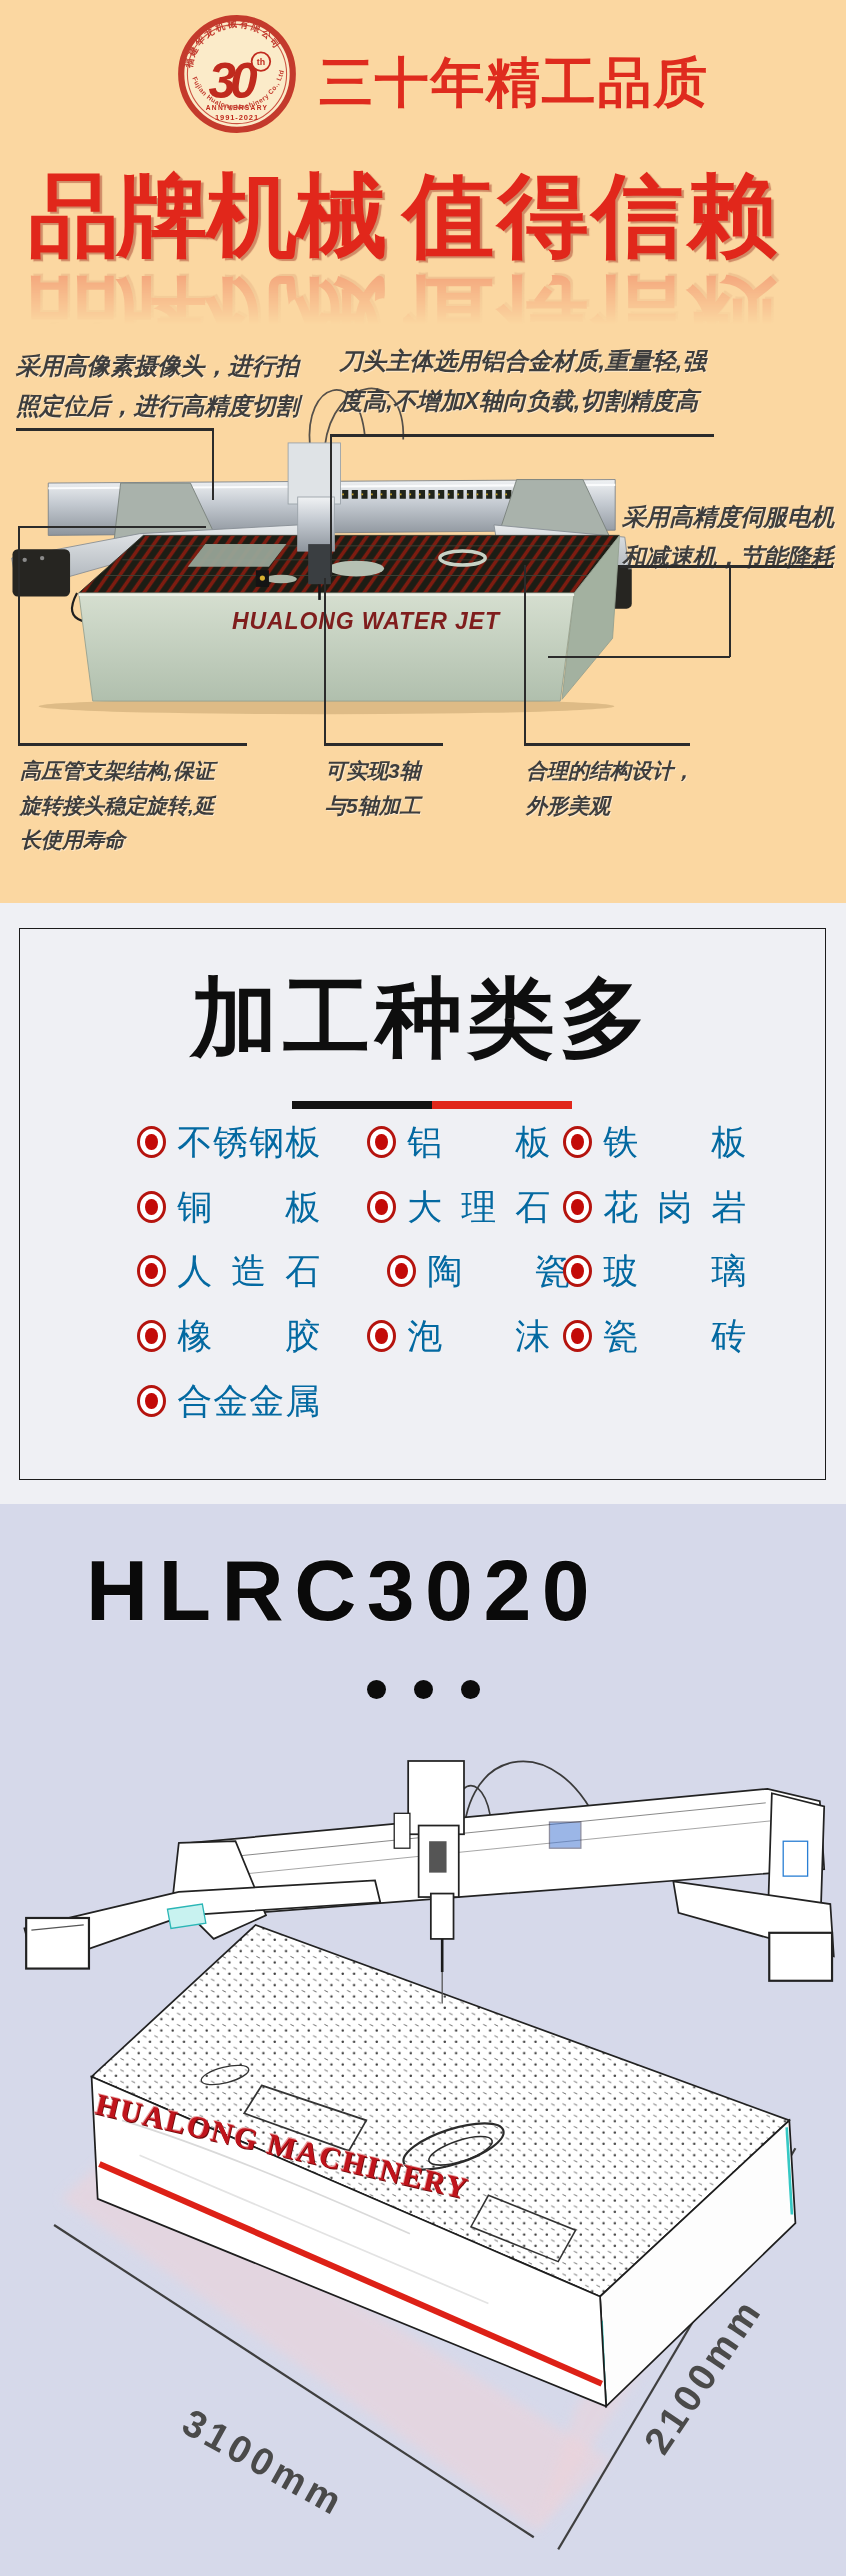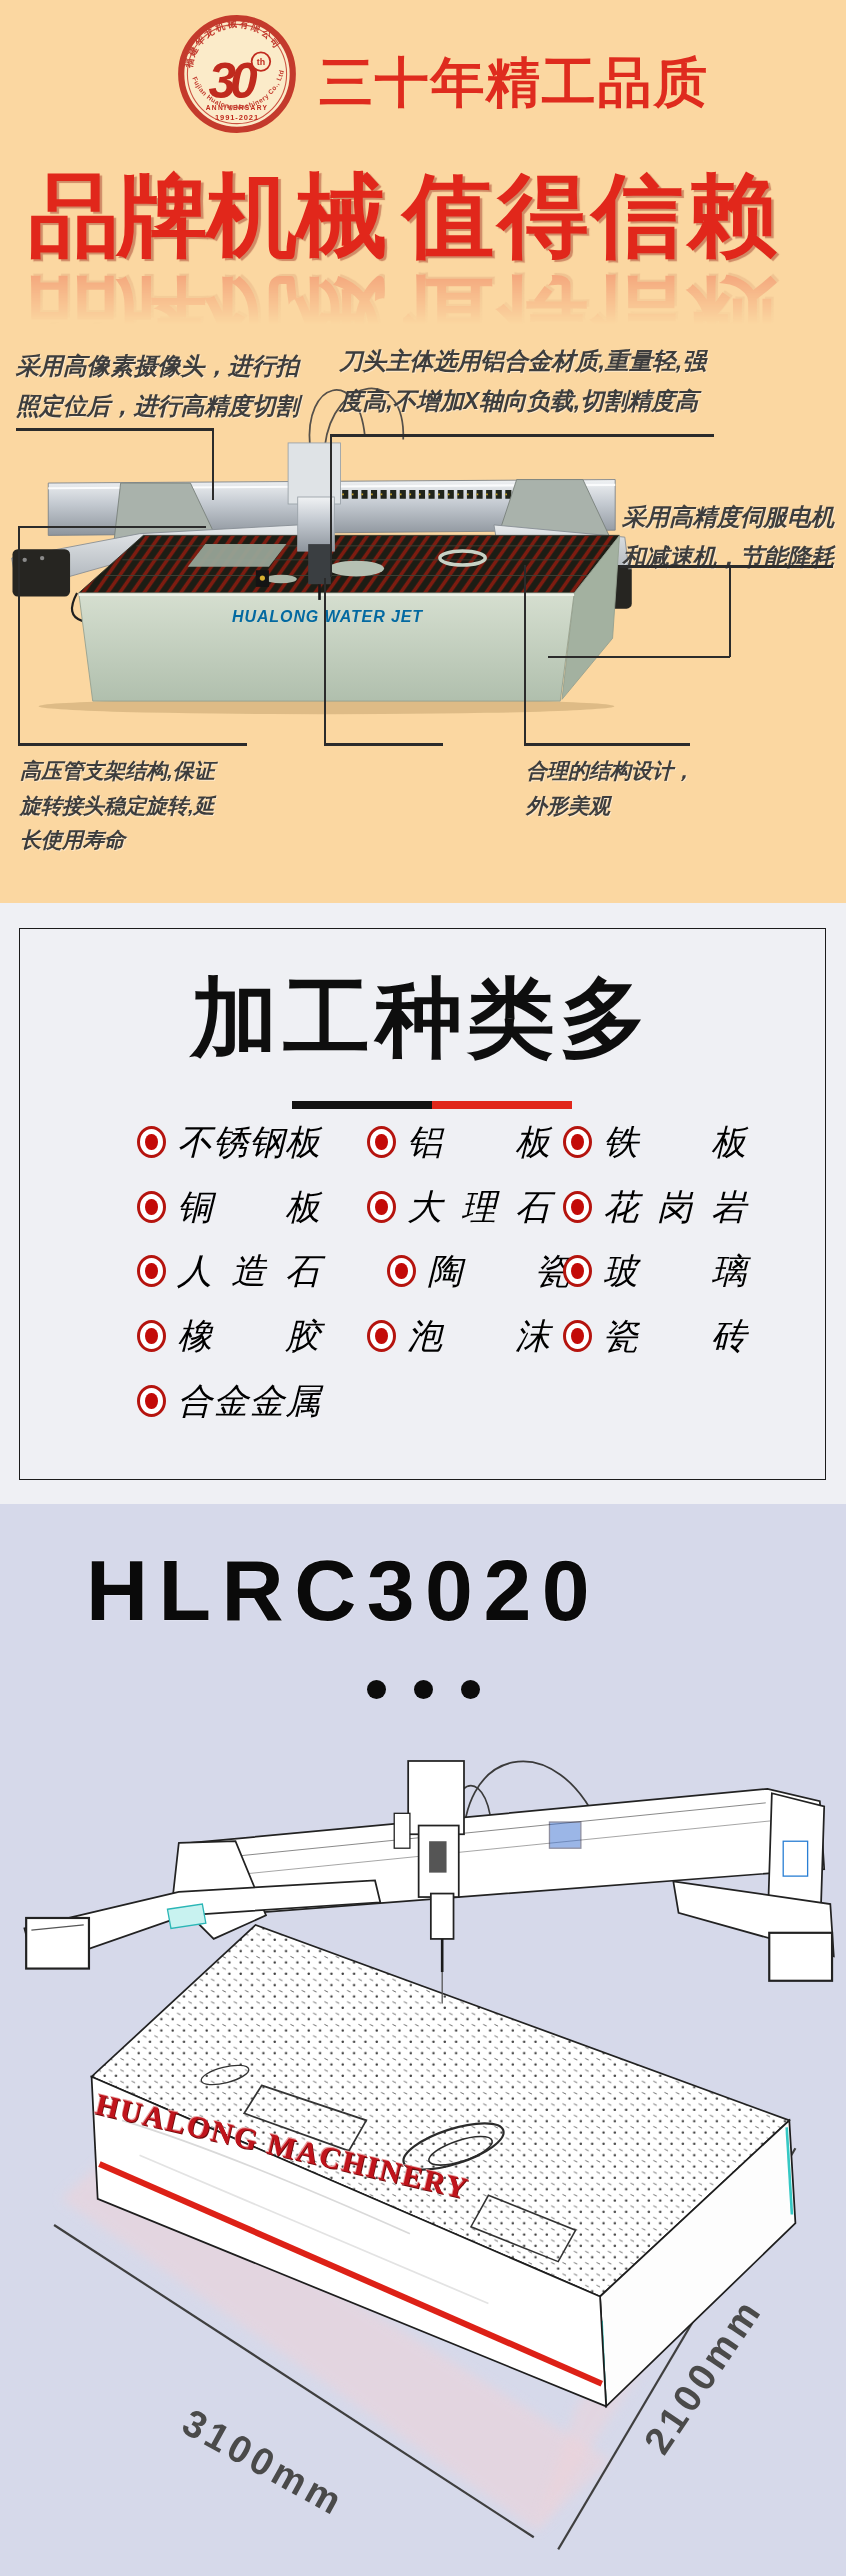--- a/index.html
+++ b/index.html
@@ -17,32 +17,32 @@
   .banner-word.right{letter-spacing:3.5px;}
   .banner-reflect{transform:scaleY(-1);opacity:.4;
     -webkit-mask-image:linear-gradient(to top,rgba(0,0,0,.9) 0%,transparent 55%);
     mask-image:linear-gradient(to top,rgba(0,0,0,.9) 0%,transparent 55%);}
 
   .callout{font-weight:bold;font-style:italic;color:#3d3d3d;font-size:23.6px;line-height:1.7;
     white-space:pre-line;text-shadow:0.9px 0.9px 0 rgba(255,255,255,.45);}
   .callout.big{font-size:21px;line-height:1.65;}
   .cline{background:#2b2b2b;}
 
-  .brand-photo{font-size:16px;font-weight:bold;font-style:italic;color:#0369a1;letter-spacing:0.9px;white-space:nowrap;}
+  .brand-photo{font-size:23px;font-weight:bold;font-style:italic;color:#7f1d1d;letter-spacing:0.9px;white-space:nowrap;}
 
   .card-border{border:1.7px solid #1b1b1b;}
   .card-title{font-size:87px;font-weight:900;color:#0e0e0e;letter-spacing:5.2px;text-align:center;}
   .divider{display:flex;}
   .divider span{height:7.9px;}
   .mat-item{display:flex;align-items:center;height:42px;}
   .bullet{width:23px;height:26px;border:3.5px solid #b5140e;border-radius:50%;background:#fff;
     display:flex;align-items:center;justify-content:center;flex:0 0 auto;}
   .bullet i{display:block;width:13px;height:16.6px;border-radius:50%;background:#c30b08;}
-  .mat-text{margin-left:11.3px;font-family:"Liberation Serif","DejaVu Serif",serif;font-size:35px;color:#000000;
-    display:inline-block;text-align:justify;text-align-last:justify;white-space:nowrap;font-style:italic;}
+  .mat-text{margin-left:11.3px;font-family:"Liberation Serif","DejaVu Serif",serif;font-size:35px;color:#0369a1;
+    display:inline-block;text-align:justify;text-align-last:justify;white-space:nowrap;}
   .w4{width:143px;}
   .wauto{text-align-last:auto;width:auto;}
 
   .model-title{font-size:86px;font-weight:900;color:#0a0a0a;letter-spacing:10.5px;text-align:center;
     text-shadow:0 0 1.7px #eef,0 0 0.9px #fff;}
   .dots{display:flex;justify-content:center;gap:28px;}
   .dot{width:19px;height:19px;border-radius:50%;background:#0c0c0c;}
   .brand-sketch{font-family:"Liberation Serif","DejaVu Serif",serif;font-size:30px;font-weight:bold;color:#c0141c;
     letter-spacing:1.7px;white-space:nowrap;text-shadow:0.9px 0.9px 0 #6d0a0a, -0.9px -0.9px 0 #e8a0a0;}
   .dim-label{font-size:38px;font-weight:bold;color:#4a4a4a;letter-spacing:4.4px;white-space:nowrap;}
@@ -173,20 +173,22 @@
 
   <div class="abs cline" style="left:18.3px;top:526px;width:188px;height:1.7px;"></div>
   <div class="abs cline" style="left:18.3px;top:526px;width:1.7px;height:219px;"></div>
   <div class="abs cline" style="left:18.3px;top:743px;width:229px;height:2.6px;"></div>
   <div class="abs callout big" style="left:20px;top:754px;width:244px;">高压管支架结构,保证
 旋转接头稳定旋转,延
 长使用寿命</div>
 
   <div class="abs cline" style="left:324px;top:578px;width:1.7px;height:166px;"></div>
   <div class="abs cline" style="left:324px;top:743px;width:119px;height:2.6px;"></div>
+  <div class="abs callout big" style="left:325px;top:754px;width:148px;">可实现3轴
+与5轴加工</div>
 
   <div class="abs cline" style="left:524px;top:565px;width:1.7px;height:179px;"></div>
   <div class="abs cline" style="left:524px;top:743px;width:166px;height:2.6px;"></div>
   <div class="abs callout big" style="left:526px;top:754px;width:223px;">合理的结构设计，
 外形美观</div>
 
   <div class="abs card-border" style="left:19px;top:928px;width:805px;height:550px;"></div>
   <div class="abs card-title" style="left:19px;top:960px;width:805px;">加工种类多</div>
   <div class="abs divider" style="left:292px;top:1101px;width:281px;">
     <span style="width:140px;background:#131313;"></span>

